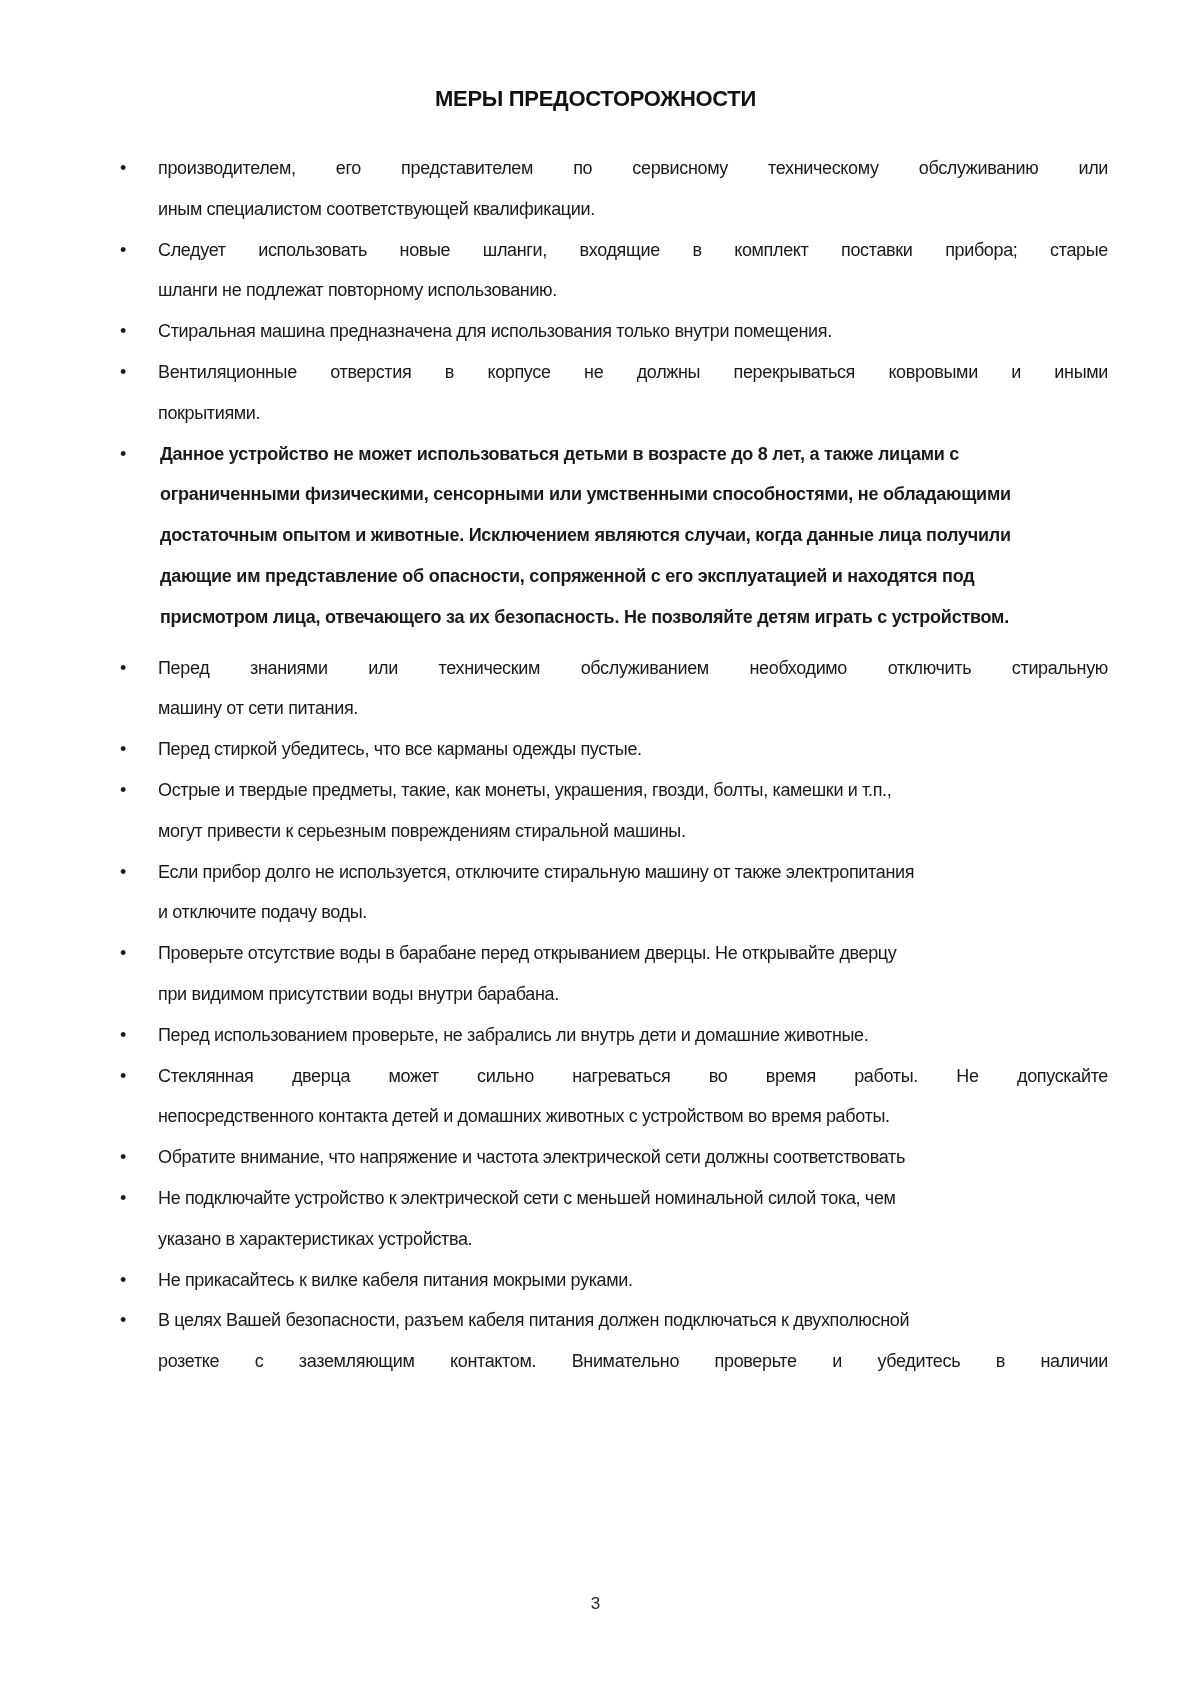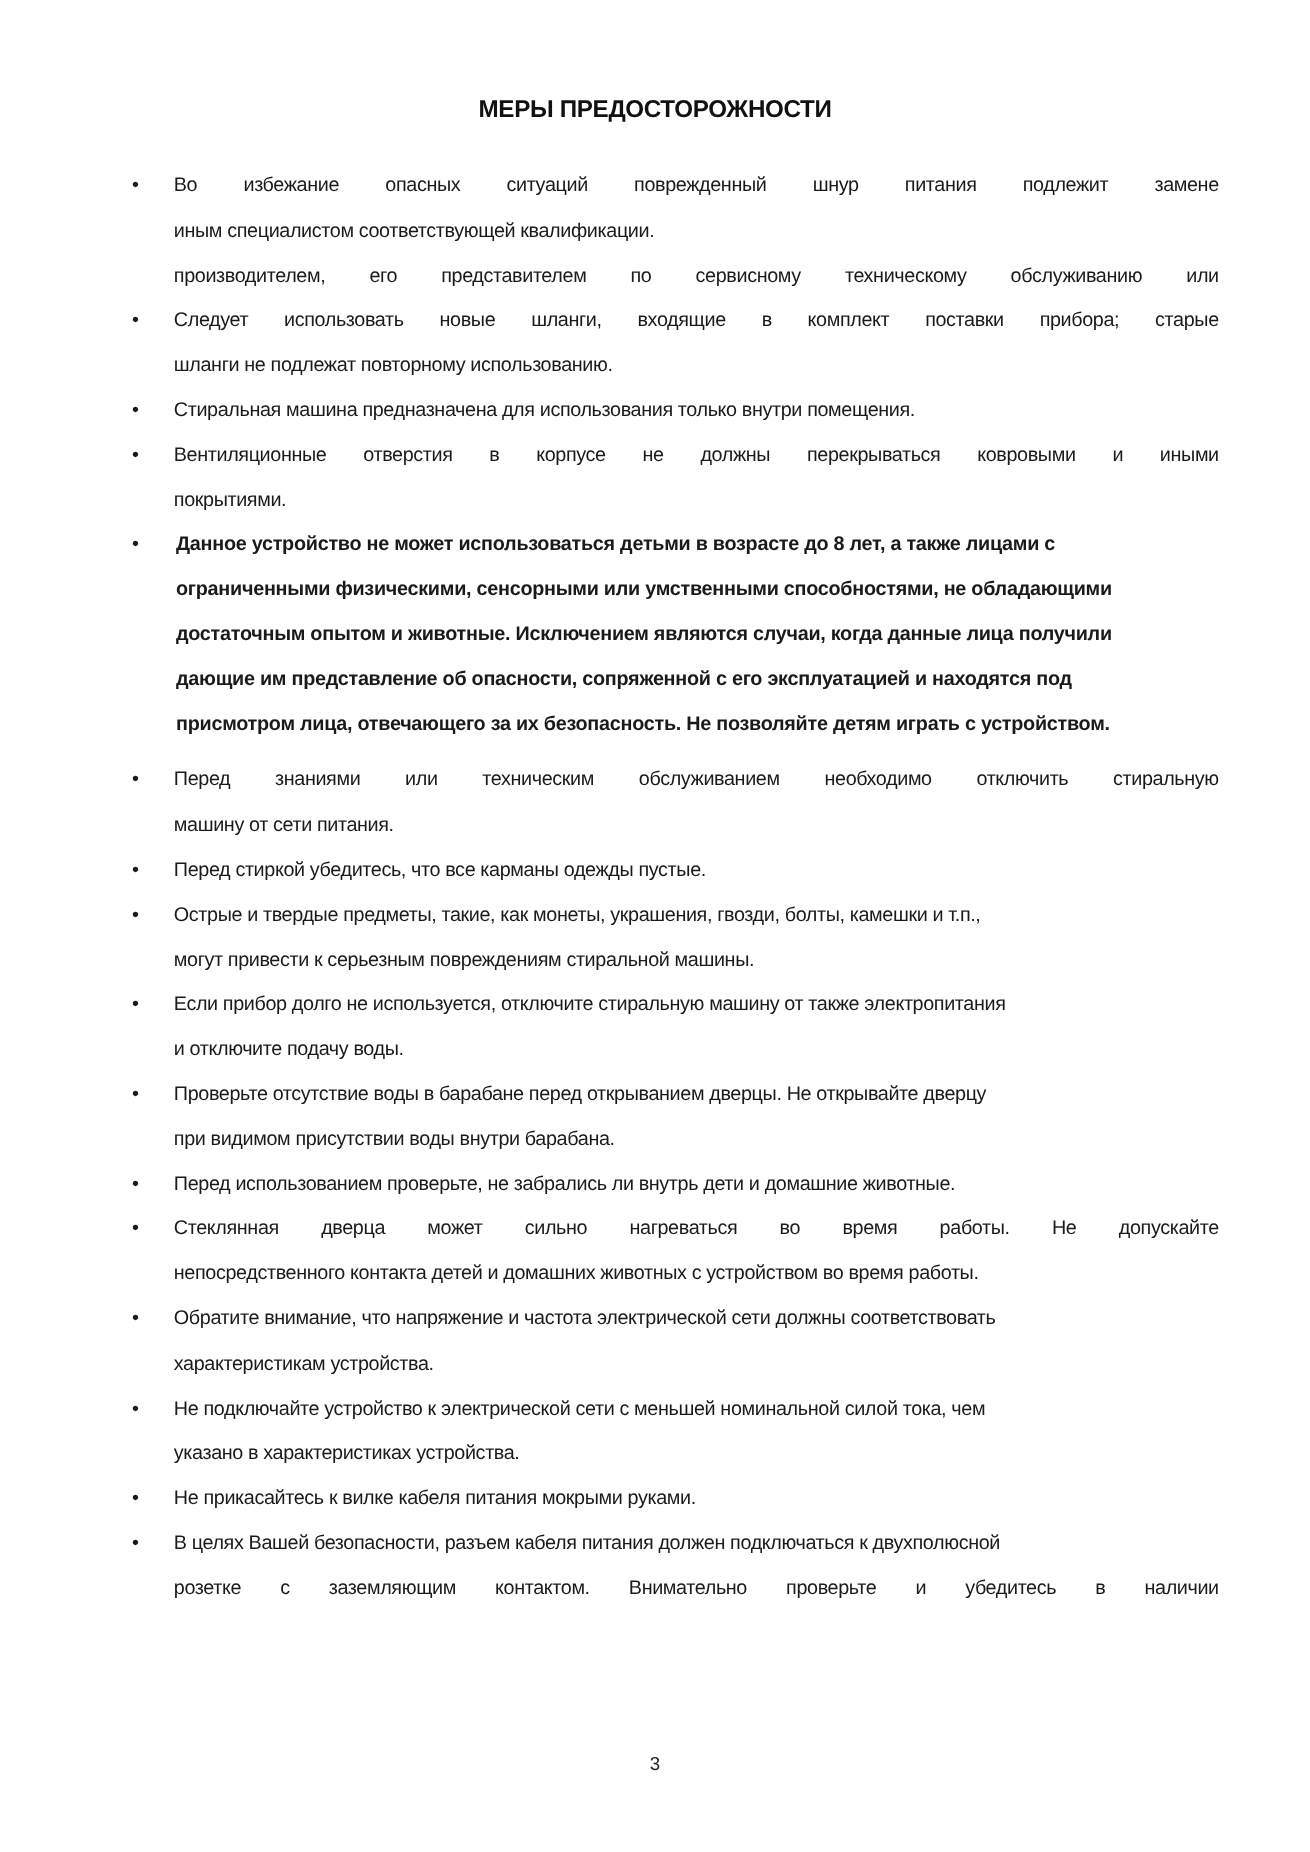--- a/index.html
+++ b/index.html
@@ -87,23 +87,22 @@
 </head>
 <body>
 
 <div class="page">
   <div class="title">МЕРЫ ПРЕДОСТОРОЖНОСТИ</div>
 
   <ul class="list" id="precautions-list">
 
   <li class="item">
         <span class="bullet">•</span>
-        <span class="line justify">Во избежание опасных ситуаций поврежденный шнур питания подлежит замене</span>
+        <span class="line justify">производителем, его представителем по сервисному техническому обслуживанию или</span>
         <span class="line">иным специалистом соответствующей квалификации.</span>
-        <span class="line justify">производителем, его представителем по сервисному техническому обслуживанию или</span>
       </li>
       <li class="item">
         <span class="bullet">•</span>
         <span class="line justify">Следует использовать новые шланги, входящие в комплект поставки прибора; старые</span>
         <span class="line">шланги не подлежат повторному использованию.</span>
       </li>
       <li class="item">
         <span class="bullet">•</span>
         <span class="line">Стиральная машина предназначена для использования только внутри помещения.</span>
       </li>
@@ -149,21 +148,20 @@
         <span class="line">Перед использованием проверьте, не забрались ли внутрь дети и домашние животные.</span>
       </li>
       <li class="item">
         <span class="bullet">•</span>
         <span class="line justify">Стеклянная дверца может сильно нагреваться во время работы. Не допускайте</span>
         <span class="line">непосредственного контакта детей и домашних животных с устройством во время работы.</span>
       </li>
       <li class="item">
         <span class="bullet">•</span>
         <span class="line">Обратите внимание, что напряжение и частота электрической сети должны соответствовать</span>
-        <span class="line">характеристикам устройства.</span>
       </li>
       <li class="item">
         <span class="bullet">•</span>
         <span class="line">Не подключайте устройство к электрической сети с меньшей номинальной силой тока, чем</span>
         <span class="line">указано в характеристиках устройства.</span>
       </li>
       <li class="item">
         <span class="bullet">•</span>
         <span class="line">Не прикасайтесь к вилке кабеля питания мокрыми руками.</span>
       </li>

